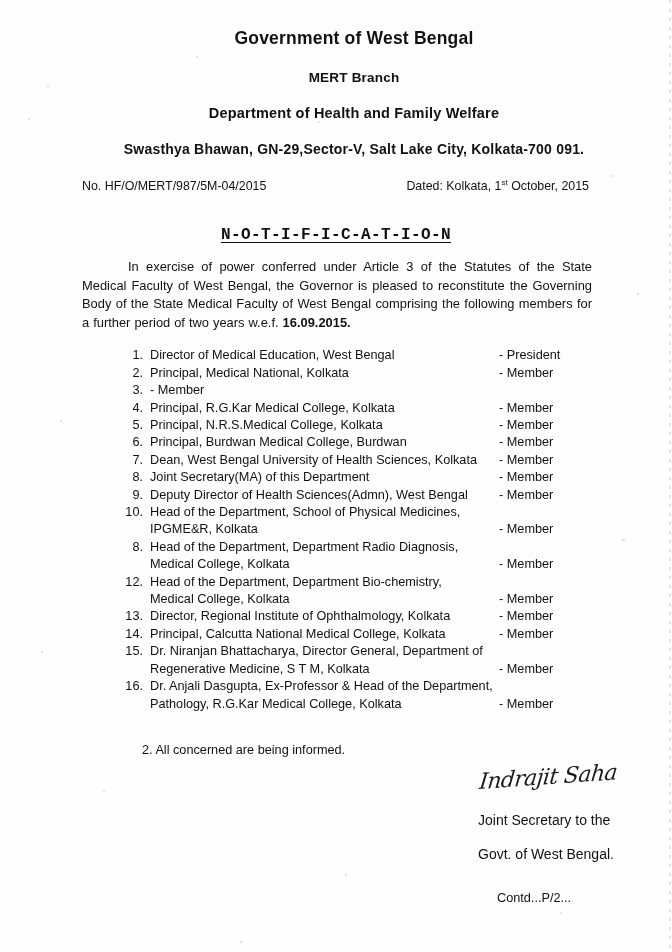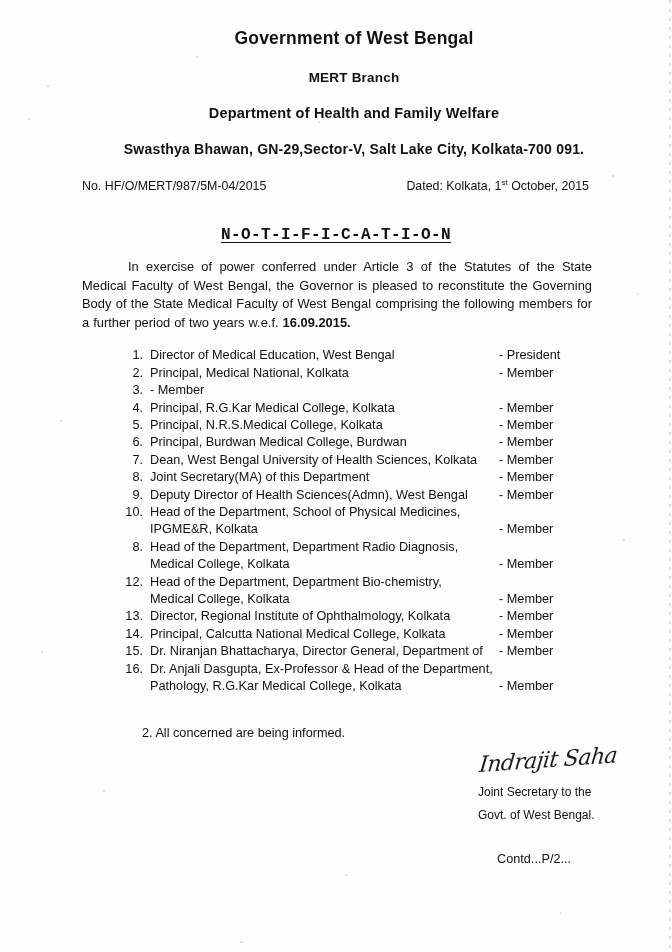--- a/index.html
+++ b/index.html
@@ -169,23 +169,23 @@
     color: #1a1a1a;
     letter-spacing: -0.6px;
     transform: rotate(-4deg) skewX(-10deg);
     transform-origin: left bottom;
     display: inline-block;
     height: 26px;
     line-height: 26px;
     white-space: nowrap;
   }
   .sign-name {
-    font-size: 12px;
+    font-size: 14px;
     line-height: 17.5px;
-    margin-top: 6px;
+    margin-top: 17px;
   }
   .contd {
     margin-top: 27px;
     padding-left: 497px;
     font-size: 12.7px;
   }
 </style>
 </head>
 <body>
 
@@ -289,21 +289,21 @@
         <span class="m-name"><span>Director, Regional Institute of Ophthalmology, Kolkata</span></span>
         <span class="m-role">-  Member</span>
       </li>
       <li class="member-row">
         <span class="m-num">14.</span>
         <span class="m-name"><span>Principal, Calcutta National Medical College, Kolkata</span></span>
         <span class="m-role">-  Member</span>
       </li>
       <li class="member-row two-line">
         <span class="m-num">15.</span>
-        <span class="m-name"><span>Dr. Niranjan Bhattacharya, Director General, Department of</span></span>
+        <span class="m-name"><span>Dr. Niranjan Bhattacharya, Director General, Department of</span><span class="l2">Regenerative Medicine, S T M, Kolkata</span></span>
         <span class="m-role">-  Member</span>
       </li>
       <li class="member-row two-line">
         <span class="m-num">16.</span>
         <span class="m-name"><span>Dr. Anjali Dasgupta, Ex-Professor &amp; Head of the Department,</span><span class="l2">Pathology, R.G.Kar Medical College, Kolkata</span></span>
         <span class="m-role">-  Member</span>
       </li>
     </ul>
 
   <div class="closing">2. All concerned are being informed.</div>

